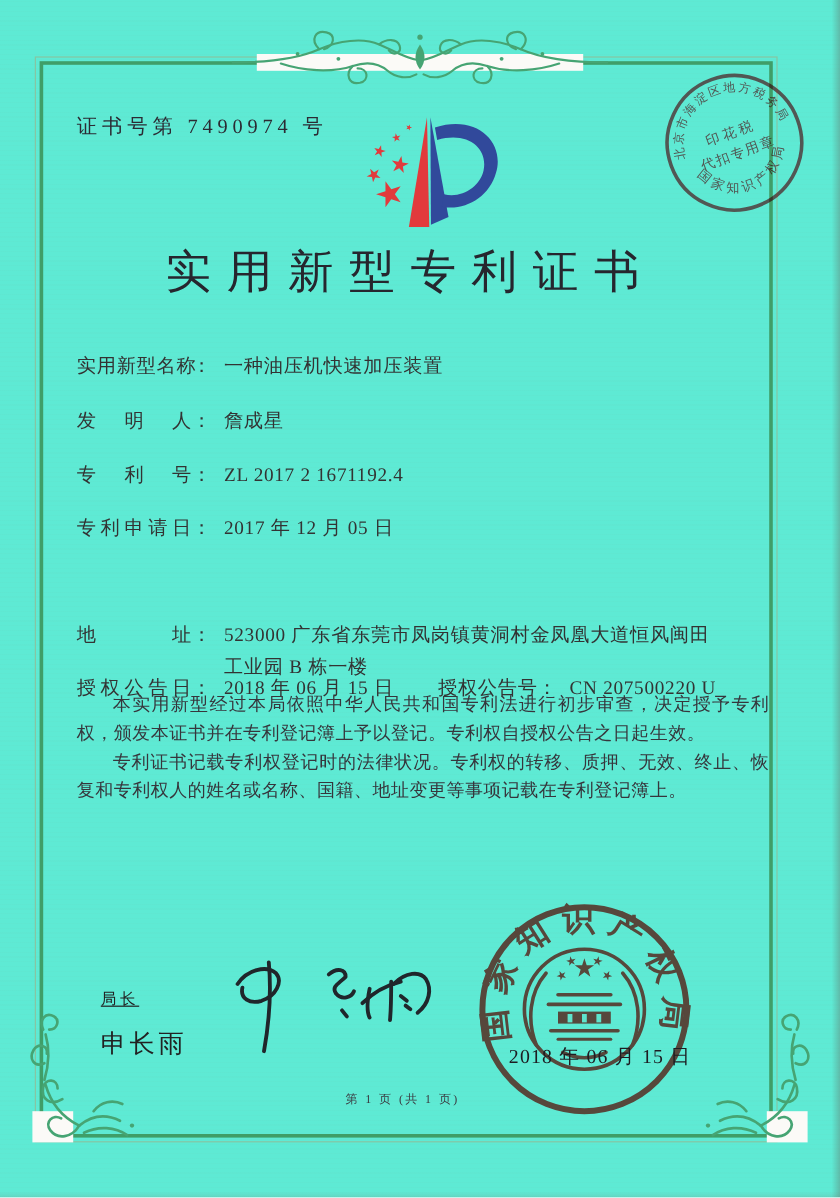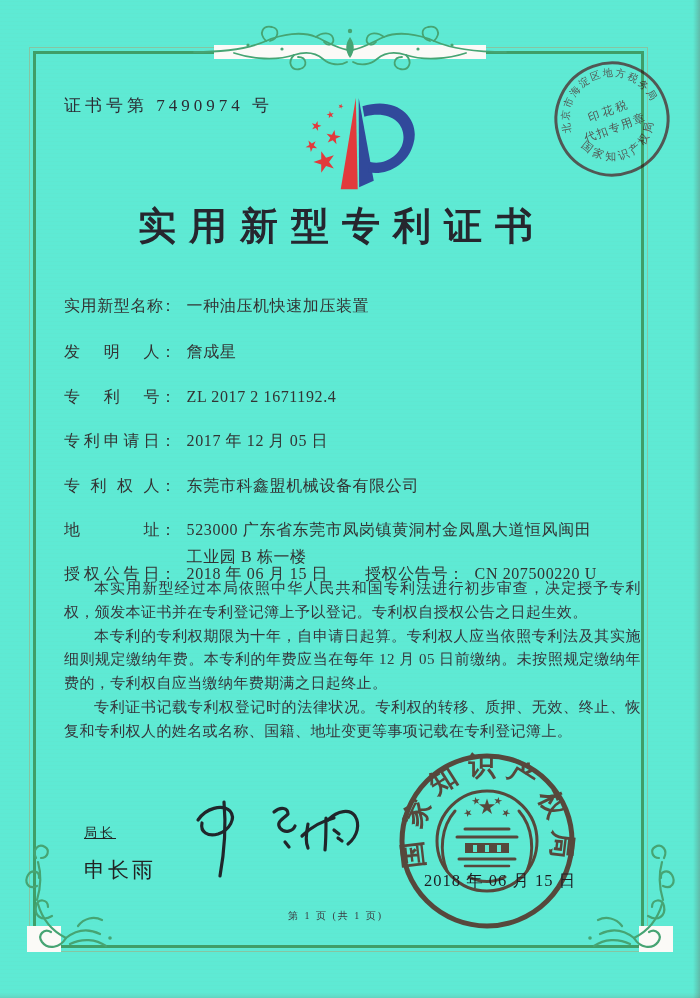--- a/index.html
+++ b/index.html
@@ -19,21 +19,21 @@
   .frame{position:absolute;left:33px;top:51px;width:605px;height:891px;
     border:3px solid #3f9e68;outline:1px solid #86c5a2;outline-offset:3px;}
 
   .abs{position:absolute;}
 
   .cert-no{left:64px;top:94px;font-size:17px;letter-spacing:4px;color:#2b2b33;}
 
   .logo{left:287px;top:92px;width:132px;height:103px;}
 
   .title{left:33px;top:201px;width:605px;text-align:center;font-size:38px;
-    font-weight:700;letter-spacing:13px;text-indent:13px;color:#26262e;}
+    font-weight:400;letter-spacing:13px;text-indent:13px;color:#26262e;}
 
   .frow{left:64px;font-size:16px;letter-spacing:.6px;color:#333;line-height:27px;white-space:nowrap;}
   .flabel{display:inline-block;width:96px;text-align:justify;text-align-last:justify;vertical-align:top;}
   .fcolon{display:inline-block;vertical-align:top;}
   .fvalue{display:inline-block;margin-left:10px;vertical-align:top;}
   .fvalue.wrap{white-space:pre-line;max-width:460px;}
   .r1{top:292px}.r2{top:338px}.r3{top:383px}.r4{top:427px}.r5{top:472px}.r6{top:516px}.r7{top:560px}
   .grant-no-group{position:absolute;left:301px;top:0;white-space:nowrap;}
 
   .paras{left:64px;top:577px;width:577px;font-size:15px;line-height:23.8px;
@@ -155,37 +155,33 @@
   </div>
   <div class="abs frow r2">
     <span class="flabel">发明人</span><span class="fcolon">：</span><span class="fvalue">詹成星</span>
   </div>
   <div class="abs frow r3">
     <span class="flabel">专利号</span><span class="fcolon">：</span><span class="fvalue">ZL 2017 2 1671192.4</span>
   </div>
   <div class="abs frow r4">
     <span class="flabel">专利申请日</span><span class="fcolon">：</span><span class="fvalue">2017 年 12 月 05 日</span>
   </div>
-  <div class="abs frow r5">
-    <span class="flabel">专利权人</span><span class="fcolon">：</span><span class="fvalue">东莞市科鑫盟机械设备有限公司</span>
-  </div>
   <div class="abs frow r6">
     <span class="flabel">地址</span><span class="fcolon">：</span><span class="fvalue wrap">523000 广东省东莞市凤岗镇黄洞村金凤凰大道恒风闽田
 工业园 B 栋一楼</span>
   </div>
   <div class="abs frow r7">
     <span class="flabel">授权公告日</span><span class="fcolon">：</span><span class="fvalue">2018 年 06 月 15 日</span>
     <span class="grant-no-group">
       <span>授权公告号</span><span class="fcolon">：</span><span class="fvalue">CN 207500220 U</span>
     </span>
   </div>
 
   <div class="abs paras">
     <p>本实用新型经过本局依照中华人民共和国专利法进行初步审查，决定授予专利权，颁发本证书并在专利登记簿上予以登记。专利权自授权公告之日起生效。</p>
-    <p>本专利的专利权期限为十年，自申请日起算。专利权人应当依照专利法及其实施细则规定缴纳年费。本专利的年费应当在每年 12 月 05 日前缴纳。未按照规定缴纳年费的，专利权自应当缴纳年费期满之日起终止。</p>
     <p>专利证书记载专利权登记时的法律状况。专利权的转移、质押、无效、终止、恢复和专利权人的姓名或名称、国籍、地址变更等事项记载在专利登记簿上。</p>
   </div>
 
   <div class="abs signer-title">局长</div>
   <div class="abs signer-name">申长雨</div>
 
   <svg class="abs signature" viewBox="0 0 235 112">
     <g stroke="#20262b" stroke-width="3.2" fill="none" stroke-linecap="round" stroke-linejoin="round">
       <path d="M48,40 C56,28 72,24 80,31 C86,38 80,50 68,54 C58,57 50,52 52,43"></path>
       <path d="M74,22 C76,44 75,68 70,96"></path>

